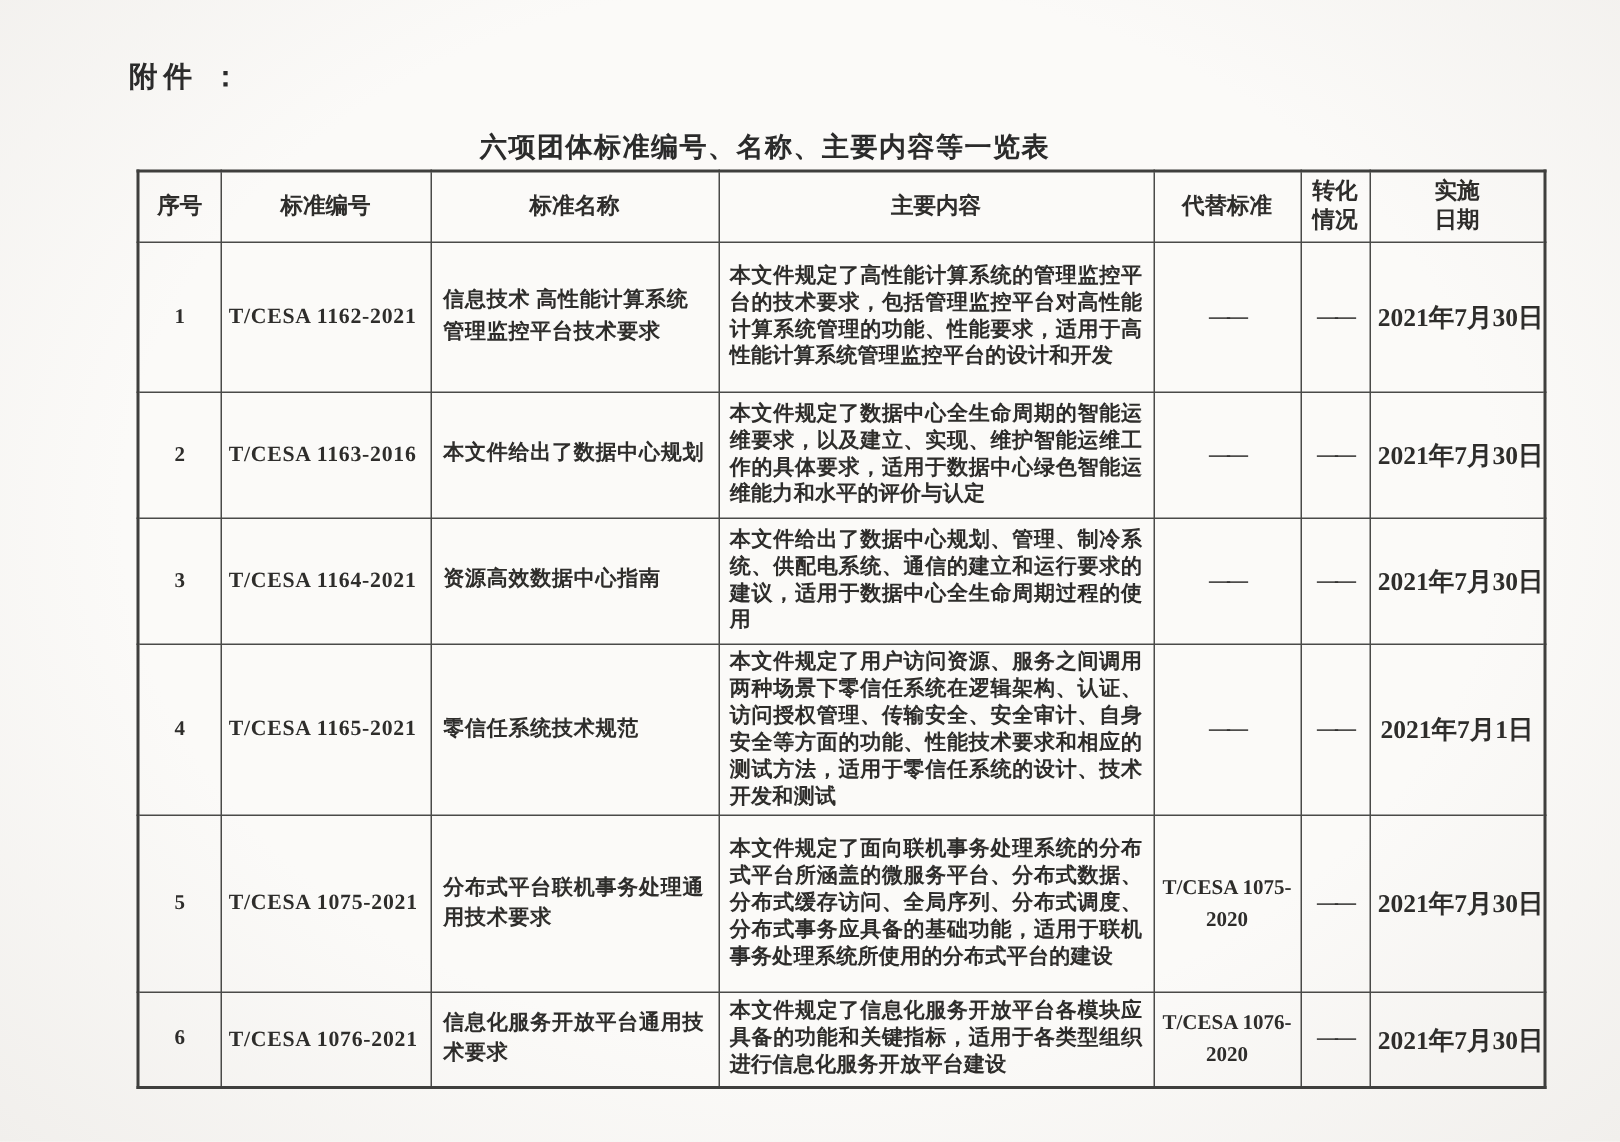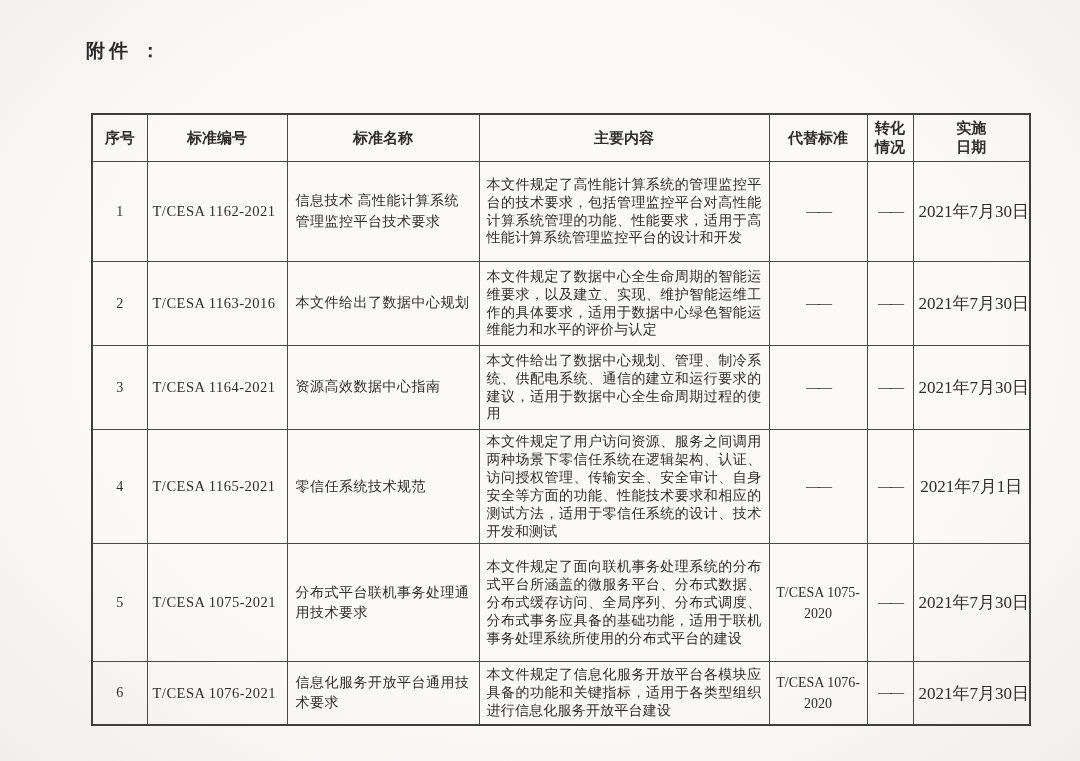--- a/index.html
+++ b/index.html
@@ -46,20 +46,21 @@
     font-size:15px;font-weight:700;
     text-align:center;vertical-align:middle;
     padding:3px 2px;
     height:40px;
     line-height:1.25;
   }
   td{
     vertical-align:middle;
     padding:2px 5px;
     overflow:hidden;
+    font-weight:bold;
   }
   .two-line{white-space:pre-line;}
   .c-seq{ text-align:center; }
   .c-code{ text-align:left; letter-spacing:0.5px; white-space:nowrap; font-size:14.5px;}
   .c-name{ text-align:left; padding:4px 8px; font-size:14px; line-height:1.45; letter-spacing:0.5px;}
   .c-content{ text-align:justify; padding:3px 7px; font-size:14px; line-height:1.28; letter-spacing:0.2px;}
   .c-replaced{ text-align:center; line-height:1.5; }
   .c-conv{ text-align:center; }
   .c-date{ text-align:center; white-space:nowrap; font-size:17px;}
   tr.r1{height:100px;}
@@ -70,20 +71,21 @@
   tr.r6{height:63px;}
   .dash{letter-spacing:-2px;}
 </style>
 </head>
 <body>
 
 <div class="page">
 
   <div class="attachment">附件 ：</div>
 
+  <div class="doc-title">六项团体标准编号、名称、主要内容等一览表</div>
 
   <table class="std">
     <colgroup>
       <col style="width:55px">
       <col style="width:140px">
       <col style="width:192px">
       <col style="width:290px">
       <col style="width:98px">
       <col style="width:46px">
       <col style="width:117px">

